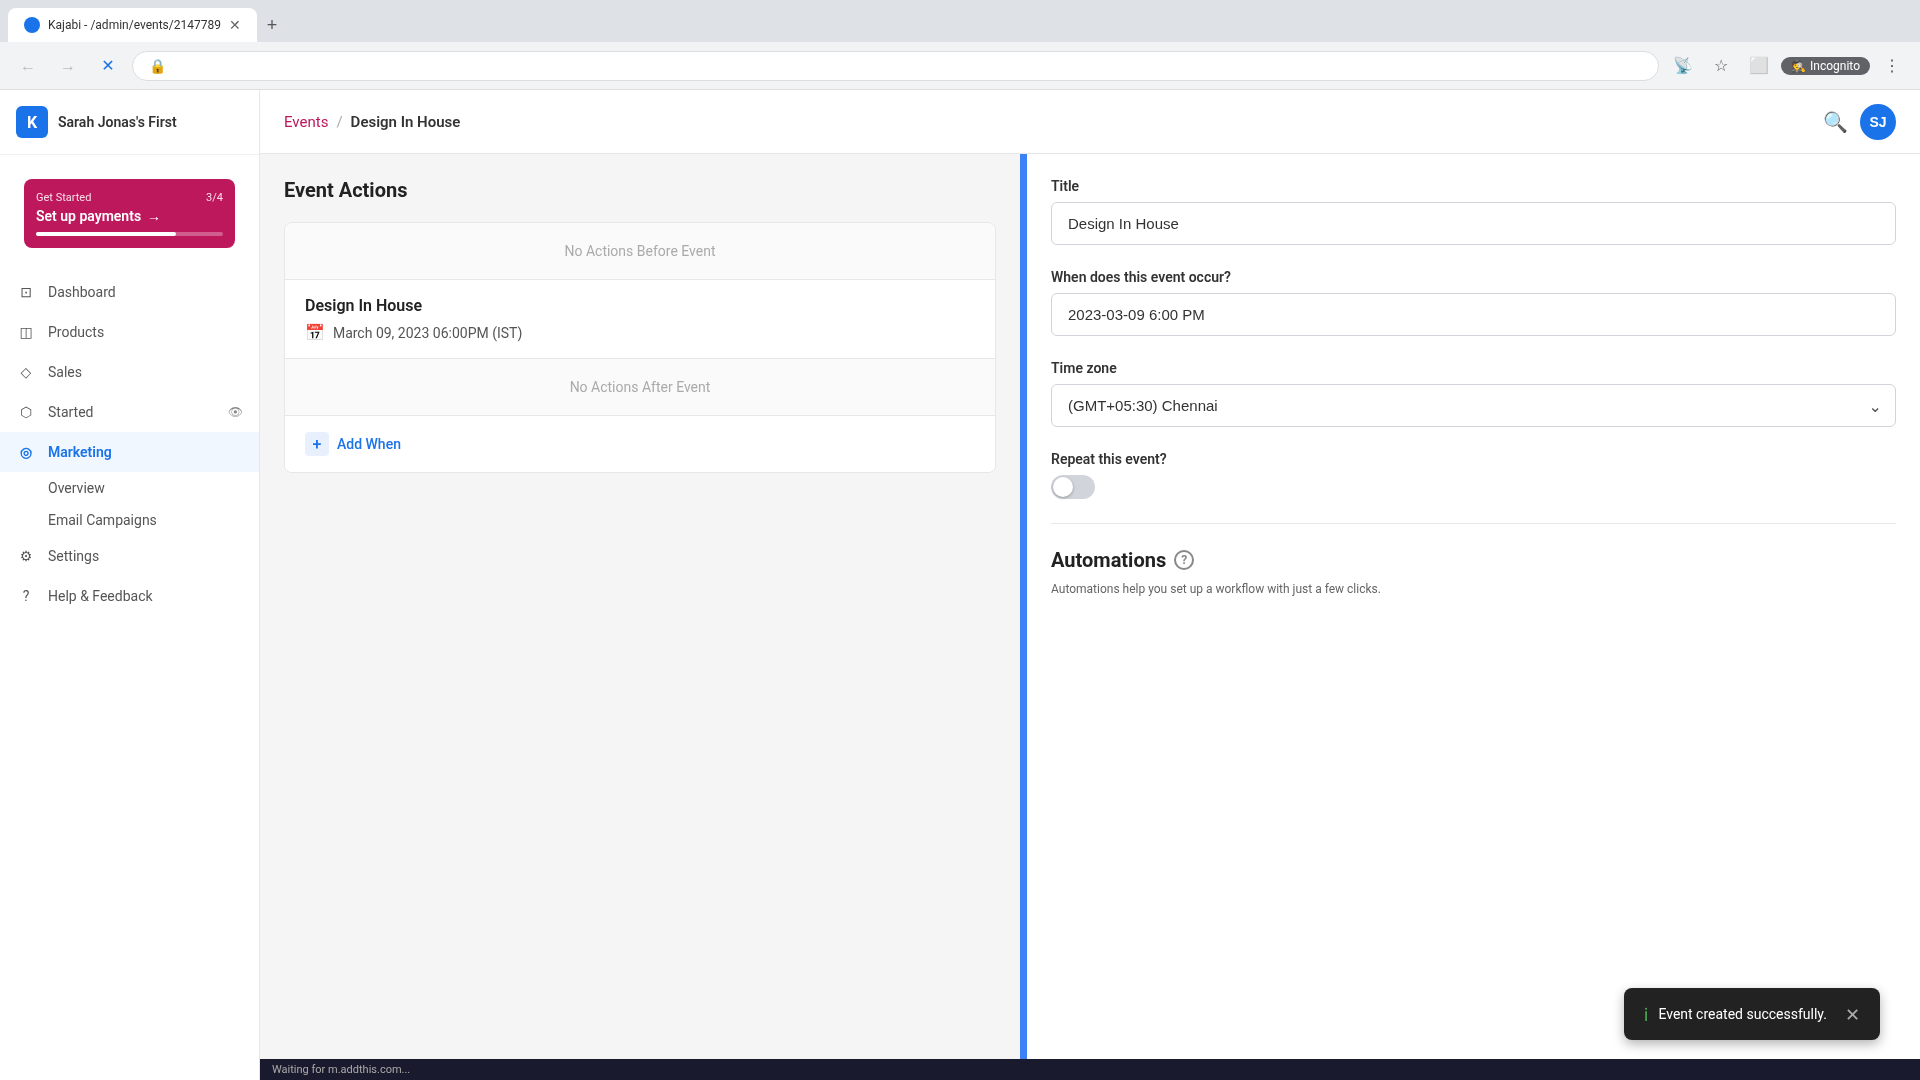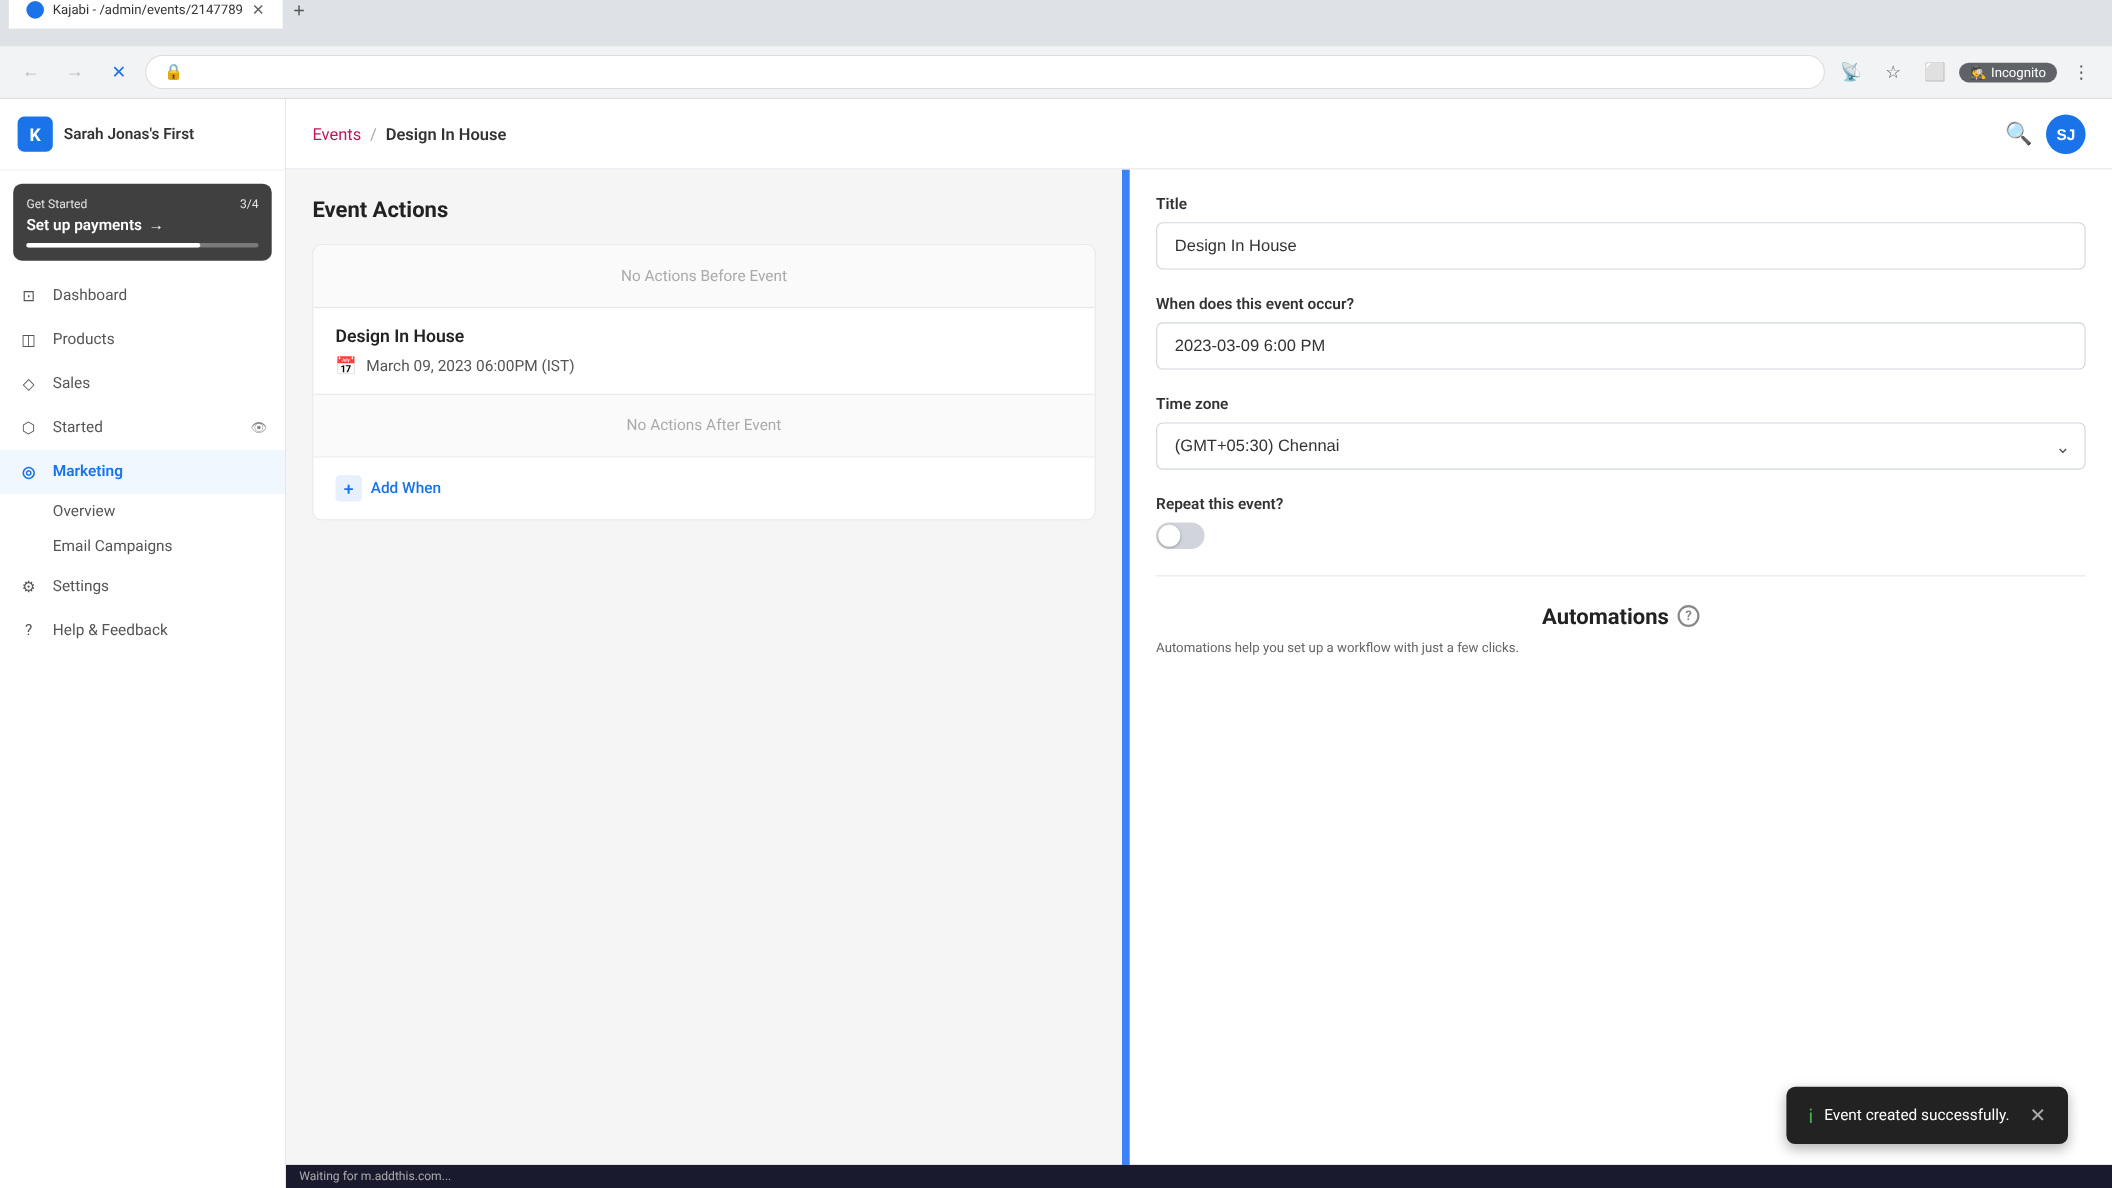--- a/index.html
+++ b/index.html
@@ -1,20 +1,20 @@
 <!DOCTYPE html>
 <html><head>
   <meta charset="utf-8">
   <style>
     * { box-sizing: border-box; margin: 0; padding: 0; }
     body { font-family: -apple-system, BlinkMacSystemFont, 'Segoe UI', Roboto, sans-serif; background: #f5f5f5; display: flex; flex-direction: column; height: 1080px; overflow: hidden; }
 
     
     .browser-chrome { background: #dee1e6; height: 90px; flex-shrink: 0; }
-    .browser-tabs { display: flex; align-items: flex-end; padding: 8px 0 16px 8px; height: 42px; }
+    .browser-tabs { display: flex; align-items: flex-end; padding: 8px 0 0 8px; height: 42px; }
     .browser-tab { background: #fff; border-radius: 8px 8px 0 0; padding: 6px 16px; display: flex; align-items: center; gap: 8px; font-size: 13px; color: #333; min-width: 220px; height: 34px; }
     .browser-tab .tab-favicon { width: 16px; height: 16px; background: #1a73e8; border-radius: 50%; flex-shrink: 0; }
     .browser-tab .tab-title { font-size: 12px; color: #333; flex: 1; white-space: nowrap; overflow: hidden; text-overflow: ellipsis; }
     .browser-tab .tab-close { cursor: pointer; color: #666; font-size: 14px; }
     .browser-tab-new { background: transparent; border: none; padding: 6px 10px; font-size: 18px; color: #555; cursor: pointer; display: flex; align-items: center; }
     .browser-toolbar { background: #f1f3f4; height: 48px; display: flex; align-items: center; padding: 0 12px; gap: 8px; border-bottom: 1px solid #ddd; }
     .browser-nav-btn { background: none; border: none; cursor: pointer; color: #555; font-size: 16px; padding: 6px; border-radius: 50%; width: 32px; height: 32px; display: flex; align-items: center; justify-content: center; }
     .browser-nav-btn.disabled { color: #bbb; cursor: default; }
     .browser-nav-btn.loading { color: #1a73e8; }
     .browser-address-bar { flex: 1; background: #fff; border: 1px solid #ddd; border-radius: 20px; padding: 6px 16px; font-size: 14px; color: #333; display: flex; align-items: center; gap: 8px; }
@@ -28,21 +28,21 @@
     .app { display: flex; flex: 1; height: calc(1080px - 90px); overflow: hidden; }
 
     
     .sidebar { width: 260px; background: #fff; border-right: 1px solid #e5e7eb; display: flex; flex-direction: column; overflow: hidden; flex-shrink: 0; position: relative; }
     .sidebar-scroll { overflow-y: auto; flex: 1; }
     .sidebar-scroll::-webkit-scrollbar { width: 6px; }
     .sidebar-scroll::-webkit-scrollbar-thumb { background: #ddd; border-radius: 3px; }
     .sidebar-header { padding: 16px; display: flex; align-items: center; gap: 10px; border-bottom: 1px solid #f0f0f0; }
     .sidebar-logo { width: 32px; height: 32px; background: #1a73e8; border-radius: 6px; display: flex; align-items: center; justify-content: center; color: #fff; font-weight: bold; font-size: 16px; flex-shrink: 0; }
     .sidebar-brand { font-size: 14px; font-weight: 600; color: #333; }
-    .get-started-banner { margin: 12px; background: #404040; border-radius: 8px; padding: 12px; color: #fff; cursor: pointer; }
+    .get-started-banner { margin: 24px; background: #be185d; border-radius: 8px; padding: 12px; color: #fff; cursor: pointer; }
     .get-started-label { font-size: 11px; opacity: 0.85; display: flex; justify-content: space-between; }
     .get-started-action { display: flex; align-items: center; gap: 6px; font-weight: 600; font-size: 14px; margin-top: 4px; }
     .get-started-progress { background: rgba(255,255,255,0.3); border-radius: 4px; height: 4px; margin-top: 8px; }
     .get-started-progress-fill { background: #fff; border-radius: 4px; height: 4px; width: 75%; }
     .nav-item { display: flex; align-items: center; gap: 12px; padding: 10px 16px; cursor: pointer; color: #555; font-size: 14px; border-radius: 0; transition: background 0.15s; position: relative; }
     .nav-item .nav-icon { width: 20px; height: 20px; display: flex; align-items: center; justify-content: center; flex-shrink: 0; }
     .nav-item .nav-label { flex: 1; }
     .nav-item .nav-badge { font-size: 12px; color: #888; }
     .nav-item.active { color: #1a73e8; font-weight: 600; background: #f0f7ff; }
     .nav-sub-item { padding: 8px 16px 8px 48px; font-size: 14px; color: #555; cursor: pointer; }
@@ -89,21 +89,21 @@
     .form-input { width: 100%; border: 1px solid #d1d5db; border-radius: 6px; padding: 12px 16px; font-size: 15px; color: #333; outline: none; background: #fff; }
     .form-select { width: 100%; border: 1px solid #d1d5db; border-radius: 6px; padding: 12px 16px; font-size: 15px; color: #333; outline: none; background: #fff; appearance: none; cursor: pointer; }
     .select-wrapper { position: relative; }
     .select-arrow { position: absolute; right: 14px; top: 50%; transform: translateY(-50%); color: #555; font-size: 16px; pointer-events: none; }
 
     .toggle-wrapper { display: flex; align-items: center; gap: 10px; }
     .toggle { width: 44px; height: 24px; background: #d1d5db; border-radius: 12px; position: relative; cursor: pointer; transition: background 0.2s; }
     .toggle-thumb { width: 20px; height: 20px; background: #fff; border-radius: 50%; position: absolute; top: 2px; left: 2px; transition: left 0.2s; box-shadow: 0 1px 3px rgba(0,0,0,0.3); }
 
     .automations-section { margin-top: 16px; }
-    .automations-title { font-size: 20px; font-weight: 700; color: #222; margin-bottom: 8px; display: flex; align-items: center; gap: 8px; justify-content: center; }
+    .automations-title { font-size: 20px; font-weight: 700; color: #222; margin-bottom: 8px; display: flex; align-items: center; gap: 8px; }
     .help-icon { width: 20px; height: 20px; border: 2px solid #888; border-radius: 50%; display: flex; align-items: center; justify-content: center; font-size: 12px; color: #888; cursor: pointer; }
     .automations-desc { font-size: 12px; color: #666; line-height: 1.5; }
 
     
     .toast { position: fixed; bottom: 40px; right: 40px; background: #222; color: #fff; padding: 14px 20px; border-radius: 8px; display: flex; align-items: center; gap: 10px; font-size: 14px; z-index: 1000; box-shadow: 0 4px 12px rgba(0,0,0,0.3); }
     .toast-icon { color: #4caf50; font-size: 18px; }
     .toast-close { cursor: pointer; color: #aaa; font-size: 18px; margin-left: 8px; }
 
     
     .panel-divider { border: none; border-top: 1px solid #e5e7eb; margin: 24px 0; }

